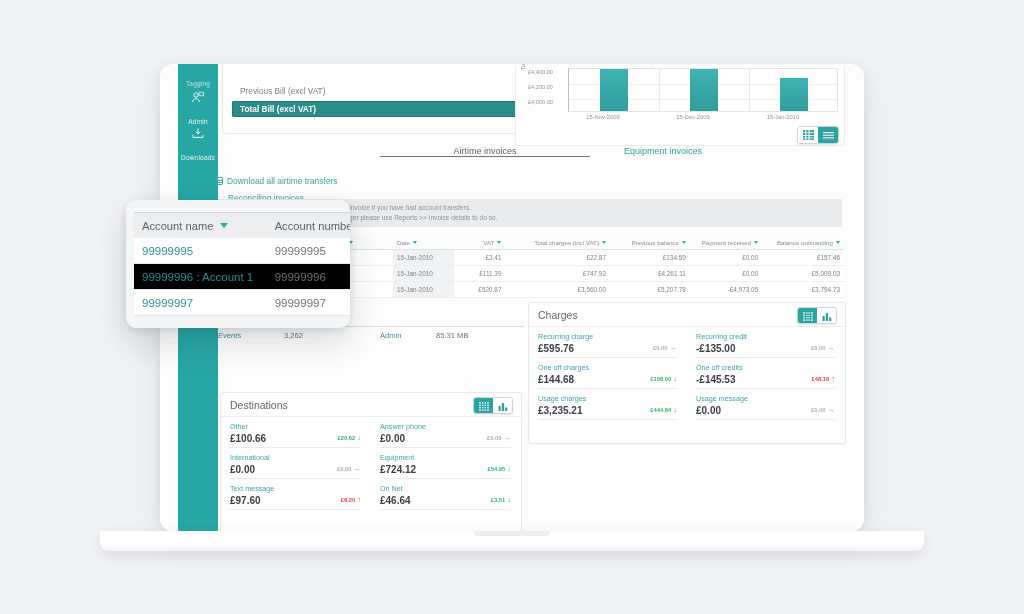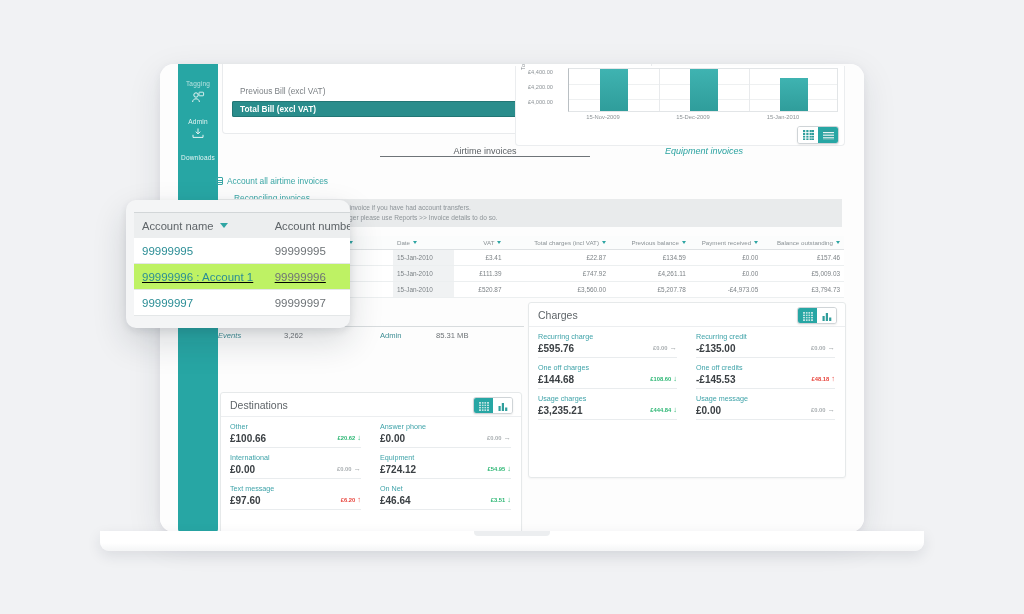--- a/index.html
+++ b/index.html
@@ -101,27 +101,27 @@
                  justify-content:center; background:#fff; }
   .toggle .seg.on { background:#27a6a4; }
   #toggle-view { left: 637px; top: 62px; }
   #toggle-view .seg { width: 20px; height: 16px; }
 
   
   #tabs { position:absolute; left: 220px; top: 82px; width: 420px; height: 24px; }
   .tab { position:absolute; top:0; font-size: 9px; color:#2aa2a0; }
   #tab-airtime { left: 0px; width: 210px; text-align:center; color:#5d6266; 
                  border-bottom: 1.4px solid #6e7478; }
-  #tab-equipment { left: 244px; width: 160px; text-align:center;font-style:italic; }
+  #tab-equipment { left: 244px; width: 160px; text-align:left; }
 
   
   #links { position:absolute; left: 56px; top: 112px; }
   .dl-link { font-size: 8.4px; color:#3aa6a5; display:flex; align-items:center; gap:4px; }
   #link-download { margin-bottom: 7px; }
-  #link-reconciling { margin-left: 18px; }
+  #link-reconciling { margin-left: 12px; }
   .doc-ico { width: 7px; height: 8px; border:1px solid #3aa6a5; border-radius:1px;
              display:inline-block; position:relative; }
   .doc-ico::after { content:''; position:absolute; left:1px; top:2px; width:4px; height:1px;
                     background:#3aa6a5; box-shadow: 0 2px 0 #3aa6a5; }
 
   
   #notice { position:absolute; left: 58px; top: 135px; width: 624px; height: 28px;
             background:#e9ebec; }
   #notice .ln { position:absolute; left: 86px; font-size: 6.6px; color:#8d9498; }
   #notice .ln1 { top: 5px; }
@@ -173,41 +173,41 @@
                    font-weight:700; white-space:nowrap; }
   .cell .c-delta .ar { font-size: 7.5px; margin-left:2px; }
   .d-up   { color:#e8443c; }
   .d-down { color:#2bb673; }
   .d-flat { color:#a9aeb1; }
   .cell::after { content:''; position:absolute; left: 9px; right: 10px; bottom: 0;
                  height:1px; background:#e9ecee; }
 
   #panel-destinations { left: 60px; top: 328px; width: 302px; height: 146px; overflow:hidden; }
   #toggle-dest { right: 8px; top: 4px; position:absolute; }
-  #panel-charges { left: 368px; top: 238px; width: 318px; height: 176px; overflow:hidden; }
+  #panel-charges { left: 368px; top: 238px; width: 318px; height: 142px; overflow:hidden; }
   #toggle-charges { right: 8px; top: 4px; position:absolute; }
 
   
   #account-popup {
     position: absolute; left: 126px; top: 200px; width: 224px; height: 128px;
     background:#f4f5f6; border-radius: 10px;
     box-shadow: 0 14px 34px rgba(25,35,50,0.16), 0 3px 10px rgba(25,35,50,0.10);
     overflow: hidden;
   }
   #ap-head { position:absolute; left: 8px; top: 12px; right: -40px; height: 26px;
              background:#eceeef; border-top: 1px solid #d2d6d8; display:flex; align-items:center; }
   #ap-head .ap-th { font-size: 11.2px; color:#5e6468; display:flex; align-items:center; gap:6px; }
   #ap-th-name { margin-left: 8px; width: 138px; }
   #ap-th-num  { width: 120px; }
   #ap-head .caret-lg { width:0;height:0;border-left:4px solid transparent;
                        border-right:4px solid transparent;border-top:5px solid #2ea5a3; }
   .ap-row { position:absolute; left: 8px; right: -40px; height: 26px; background:#fff;
             border-bottom: 1px solid #e4e7e8; display:flex; align-items:center; }
   #ap-row-1 { top: 38px; }
-  #ap-row-2 { top: 64px; background:#bef264;text-decoration:underline; }
+  #ap-row-2 { top: 64px; background:#000000;text-decoration:underline; }
   #ap-row-3 { top: 90px; }
   .ap-name { margin-left: 8px; width: 138px; font-size: 11.5px; color:#2a8d95; }
   .ap-num  { width: 120px; font-size: 11.5px; color:#6d7276; }
 
   
   #blurwrap { filter: blur(0.35px); }
 </style>
 </head>
 <body>
 
@@ -320,21 +320,21 @@
             <span>Airtime invoices</span>
           </div>
           <div class="tab" id="tab-equipment">
             <span>Equipment invoices</span>
           </div>
         </div>
 
         <div id="links">
           <a class="dl-link" id="link-download">
             <span class="doc-ico"></span>
-            <span>Account all airtime invoices</span>
+            <span>Download all airtime transfers</span>
           </a>
           <a class="dl-link" id="link-reconciling">
             <span>Reconciling invoices</span>
           </a>
         </div>
 
         <div id="notice">
           <div class="ln ln1">not match your invoice if you have had account transfers.</div>
           <div class="ln ln2">th Mobile Manager please use Reports &gt;&gt; Invoice details to do so.</div>
         </div>

